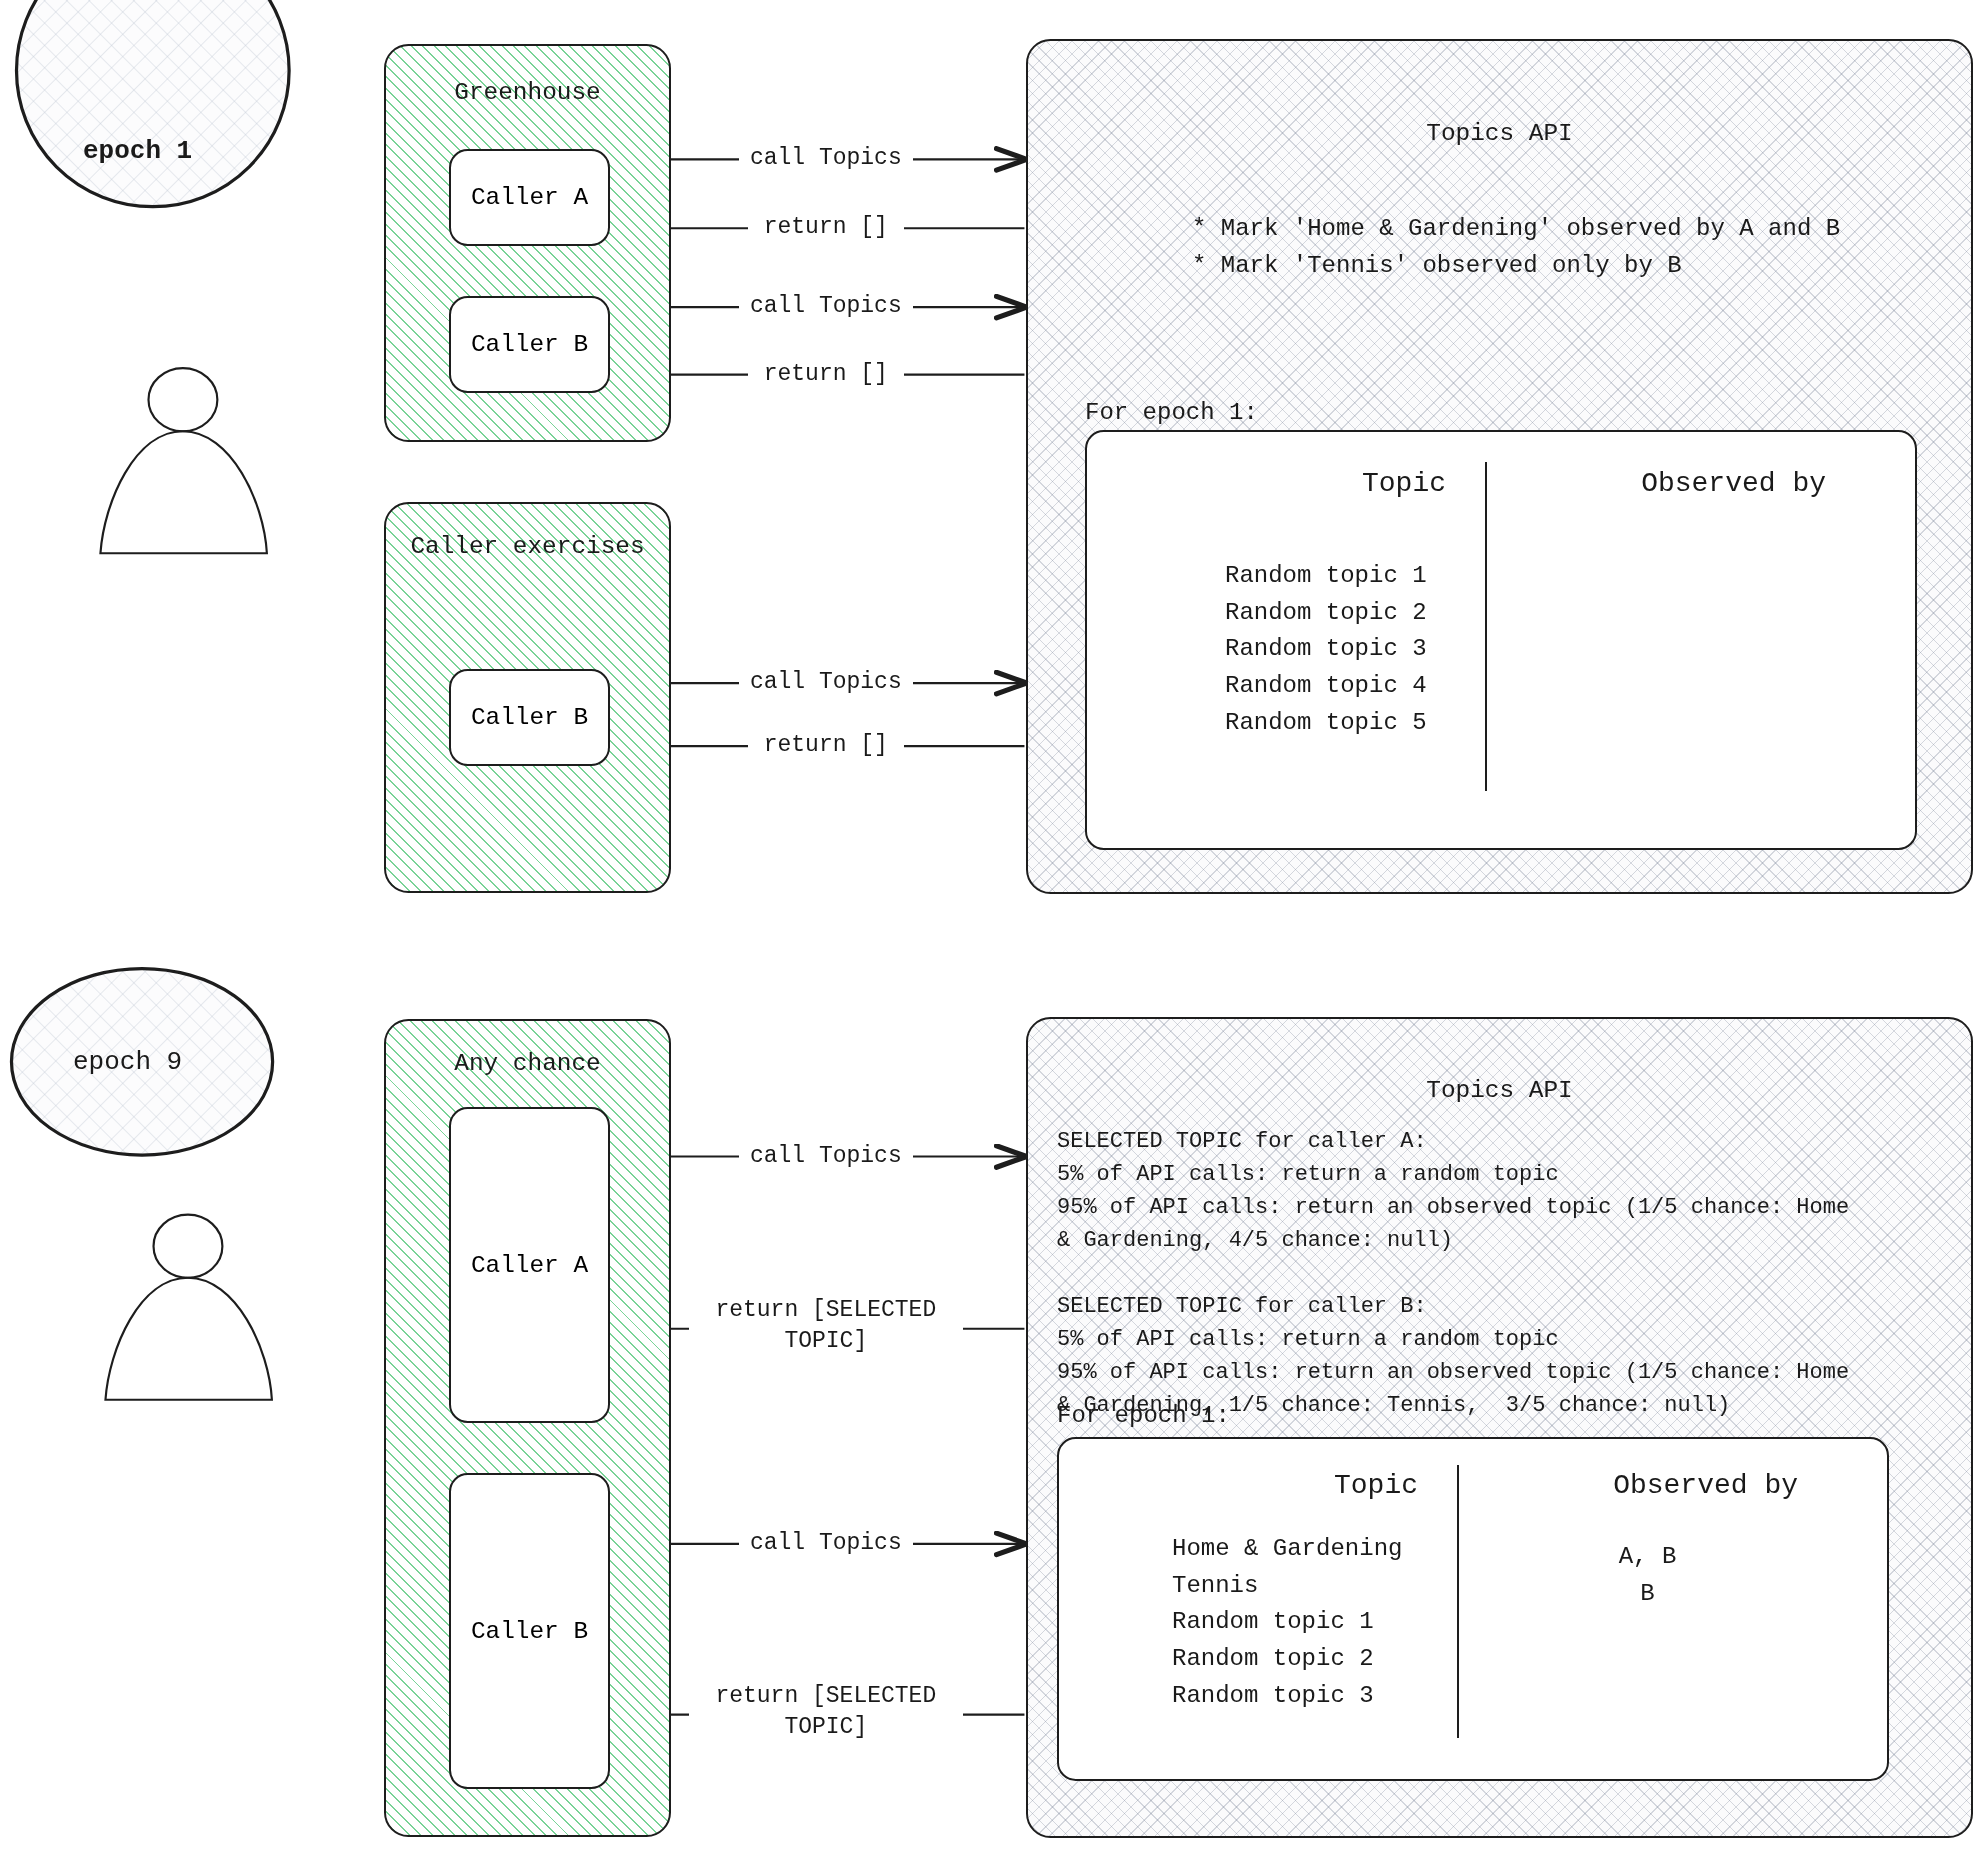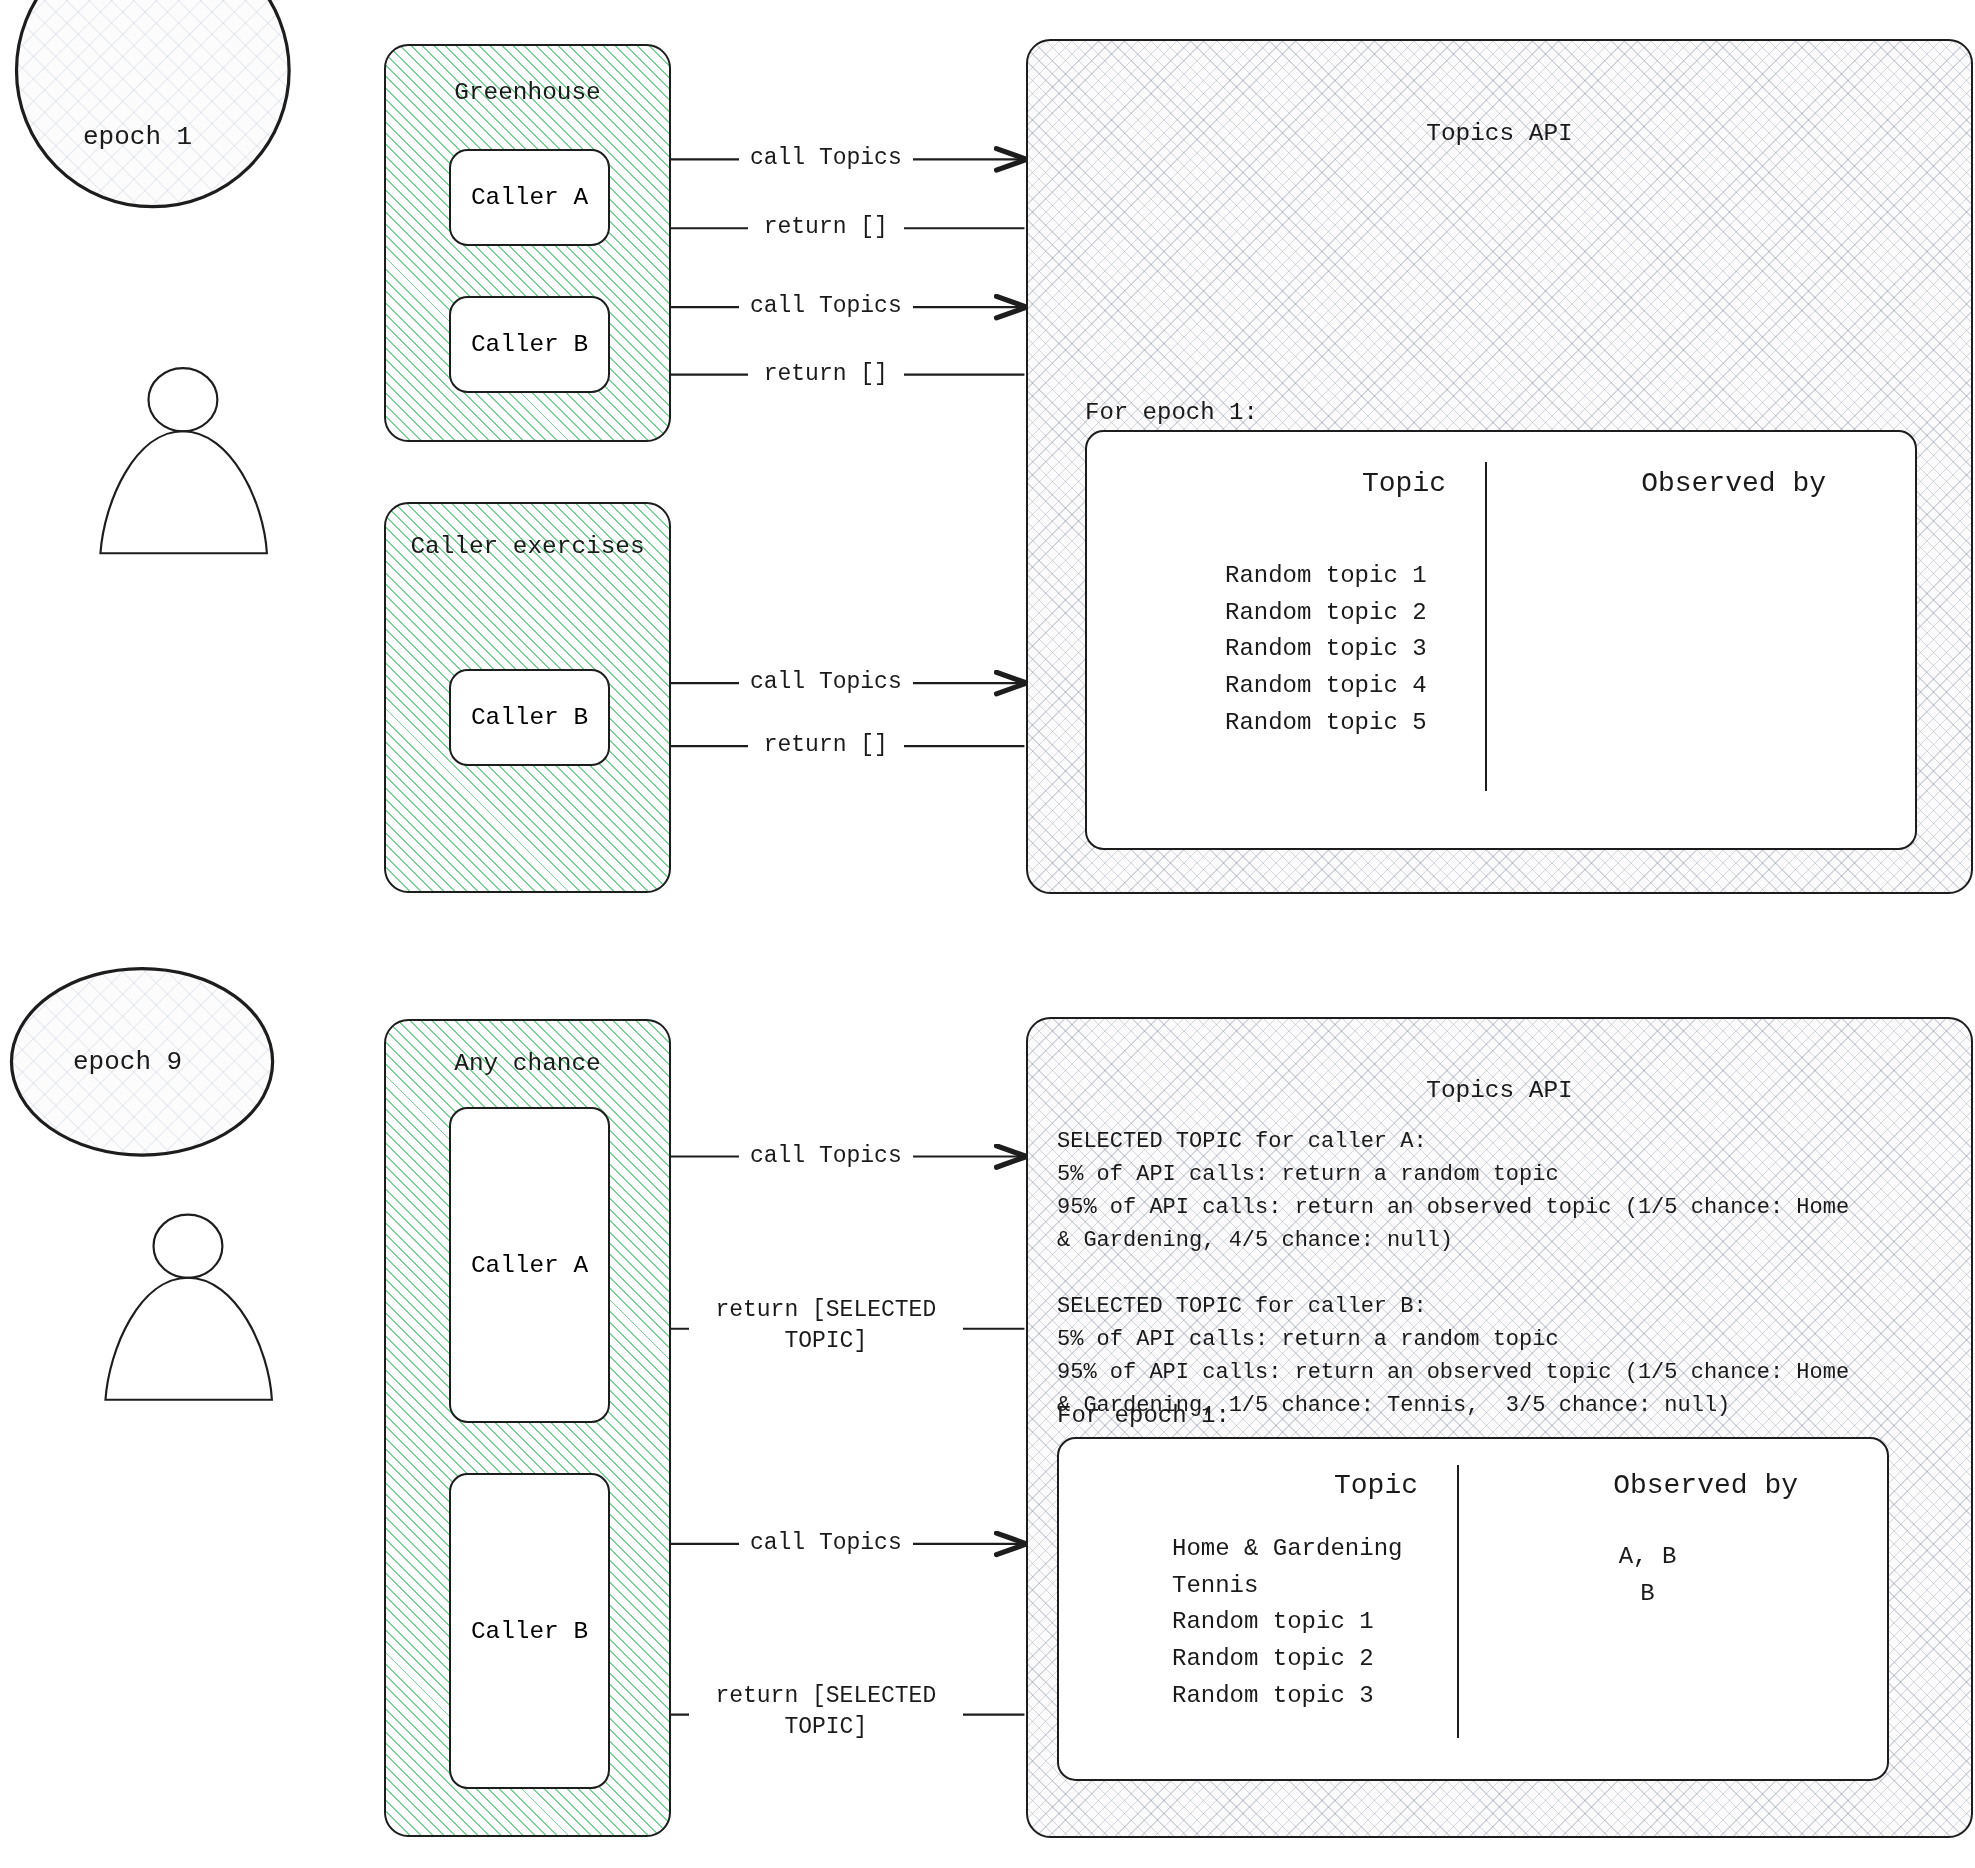--- a/index.html
+++ b/index.html
@@ -221,21 +221,21 @@
       <path d="M2528 1088 q28 16 57 16 q29 0 57 -16" fill="none"></path>
     </g>
     <g fill="#f5f6f7" stroke="#1d1d1d" stroke-width="7" stroke-linejoin="round">
       <path d="M2528 2338 a57 20 0 1 1 114 0 v127 a57 20 0 1 1 -114 0 z"></path>
       <ellipse cx="2585" cy="2338" rx="57" ry="20" fill="#fbfbfc"></ellipse>
       <path d="M2528 2383 q28 16 57 16 q29 0 57 -16" fill="none"></path>
       <path d="M2528 2426 q28 16 57 16 q29 0 57 -16" fill="none"></path>
     </g>
   </svg>
 
-  <div class="epoch-word" style="left:83px; top:122px;">epoch 1</div>
+  <div class="epoch-word" style="left:83px; top:136px;font-weight:bold;">epoch 1</div>
 
   <div class="box ctx-box green-hatch" style="left:384px; top:44px; width:287px; height:398px;">
     <div class="label ctx-title" style="top:29px;">Greenhouse</div>
 
     <div class="caller-box" style="left:63px; top:103px; width:161px; height:97px;">
       <span class="caller-label">Caller A</span>
     </div>
 
     <div class="caller-box" style="left:63px; top:250px; width:161px; height:97px;">
       <span class="caller-label">Caller B</span>
@@ -254,20 +254,22 @@
   <div class="arrow-label" style="left:748px; top:212px; width:147px;">return []</div>
   <div class="arrow-label" style="left:739px; top:291px; width:165px;">call Topics</div>
   <div class="arrow-label" style="left:748px; top:359px; width:147px;">return []</div>
   <div class="arrow-label" style="left:739px; top:667px; width:165px;">call Topics</div>
   <div class="arrow-label" style="left:748px; top:730px; width:147px;">return []</div>
 
   <div class="box api-box grey-cross" style="left:1026px; top:39px; width:947px; height:855px;">
 
     <div class="label api-title" style="top:75px;">Topics API</div>
 
+    <div class="label api-bullets" style="left:164px; top:169px;">* Mark 'Home &amp; Gardening' observed by A and B
+* Mark 'Tennis' observed only by B</div>
 
     <div class="label epoch-head" style="left:57px; top:355px;">For epoch 1:</div>
 
     <div class="inner-table" style="left:57px; top:389px; width:832px; height:420px;">
 
       <div class="label col-head" style="left:115px; top:32px; width:244px;">Topic</div>
       <div class="label col-head" style="left:438px; top:32px; width:301px;">Observed by</div>
 
       <div class="divider" style="left:398px; top:30px; height:329px;"></div>
 

